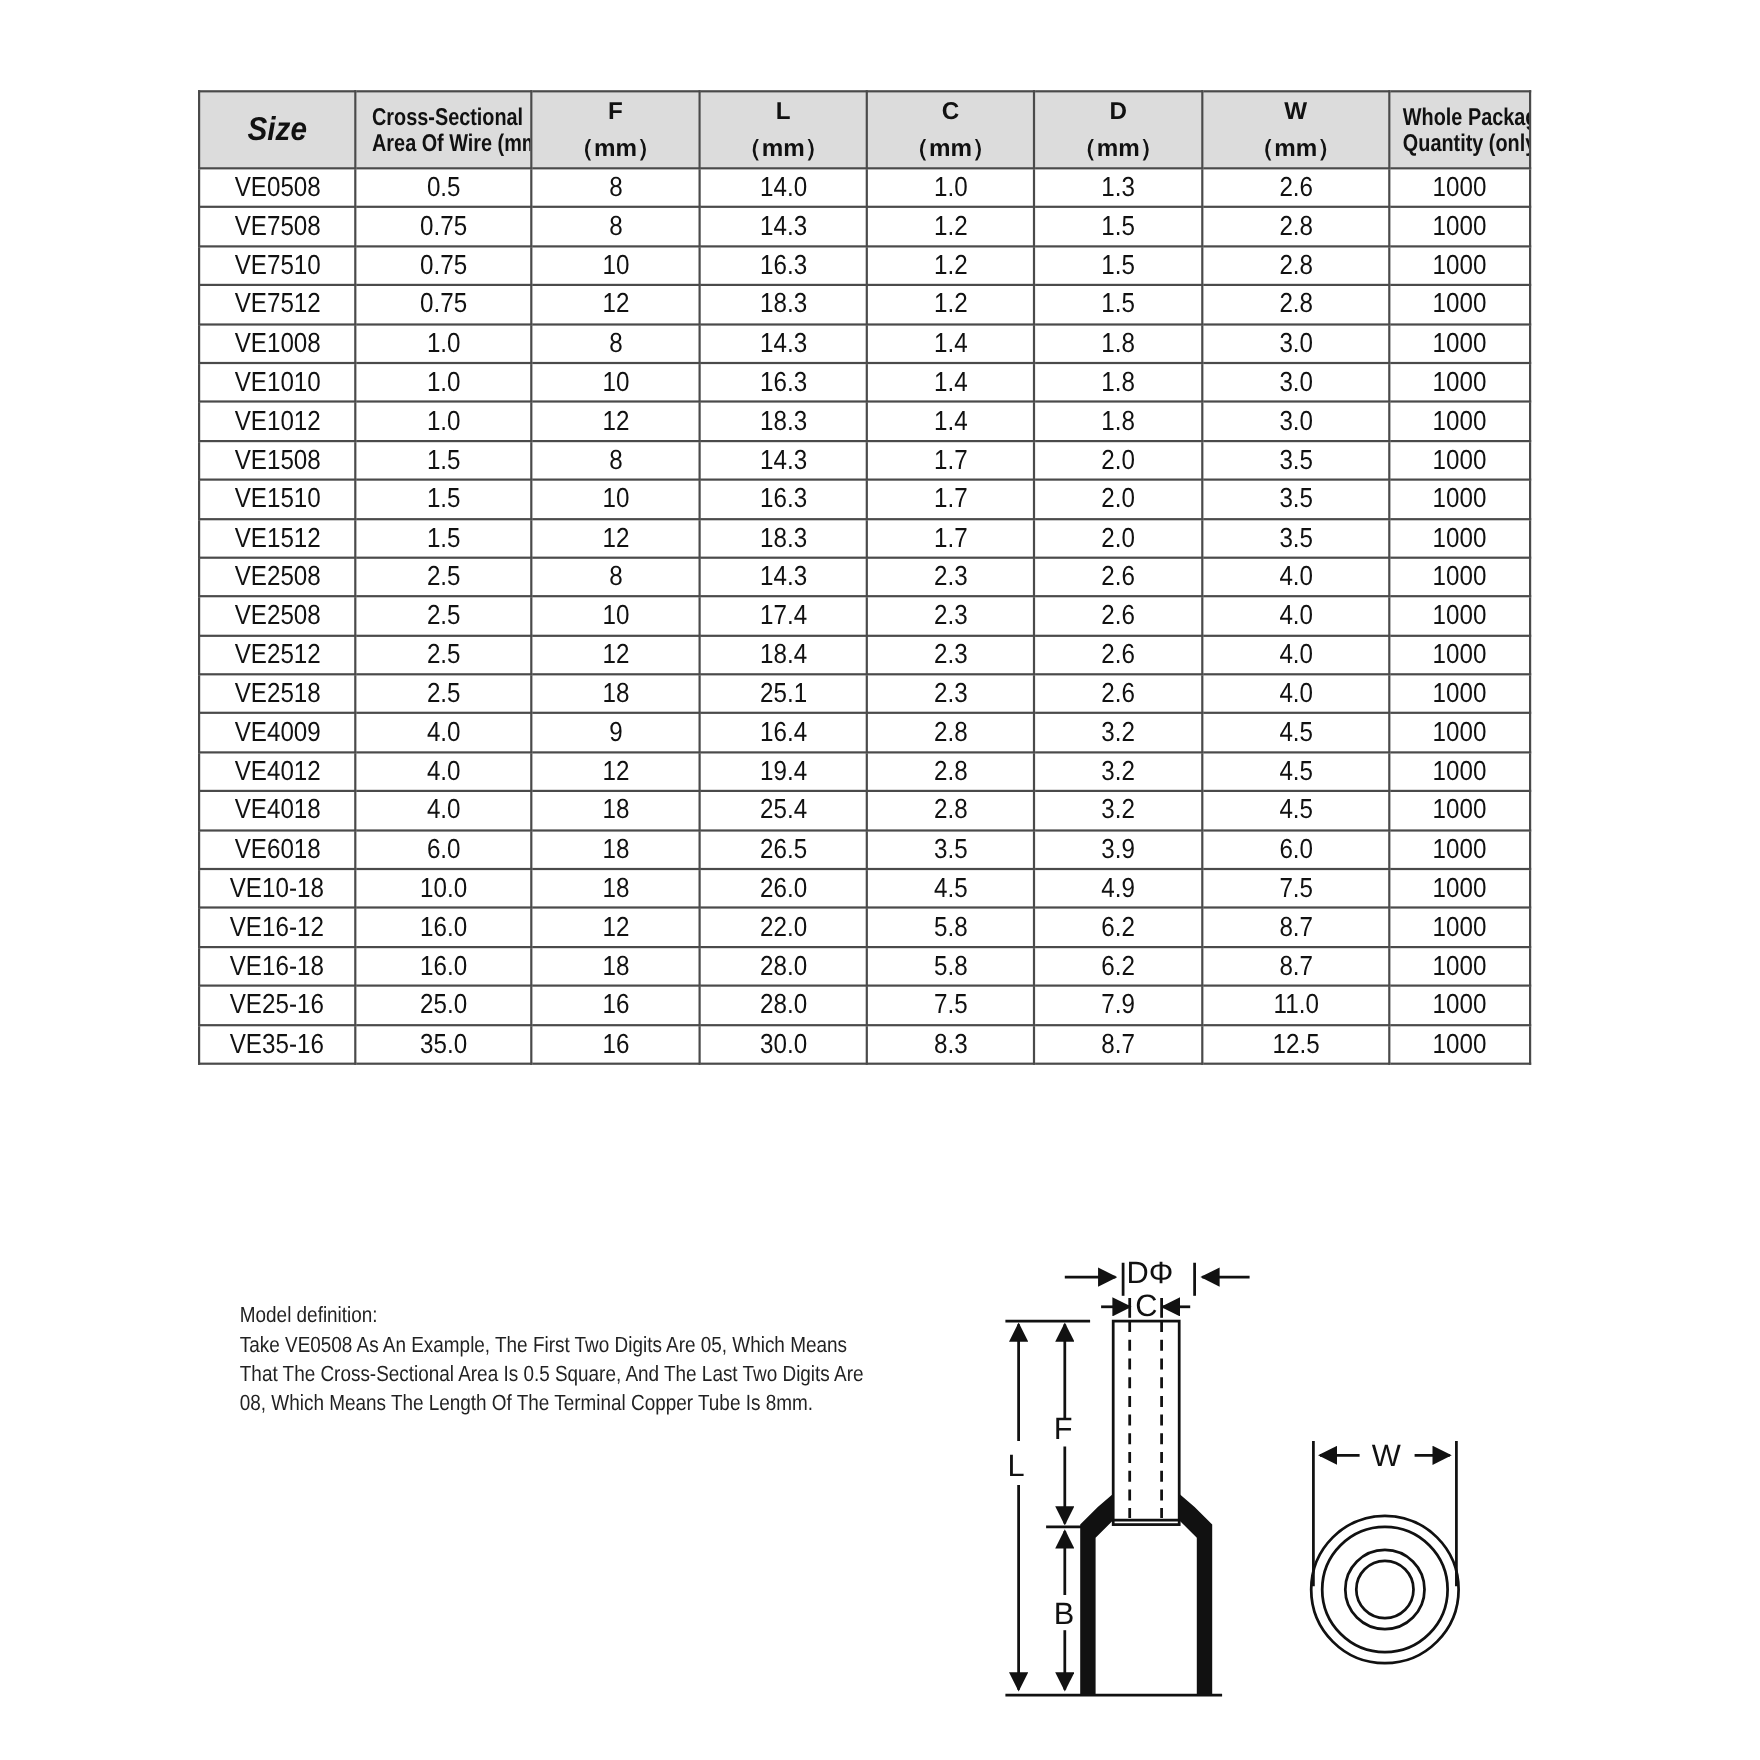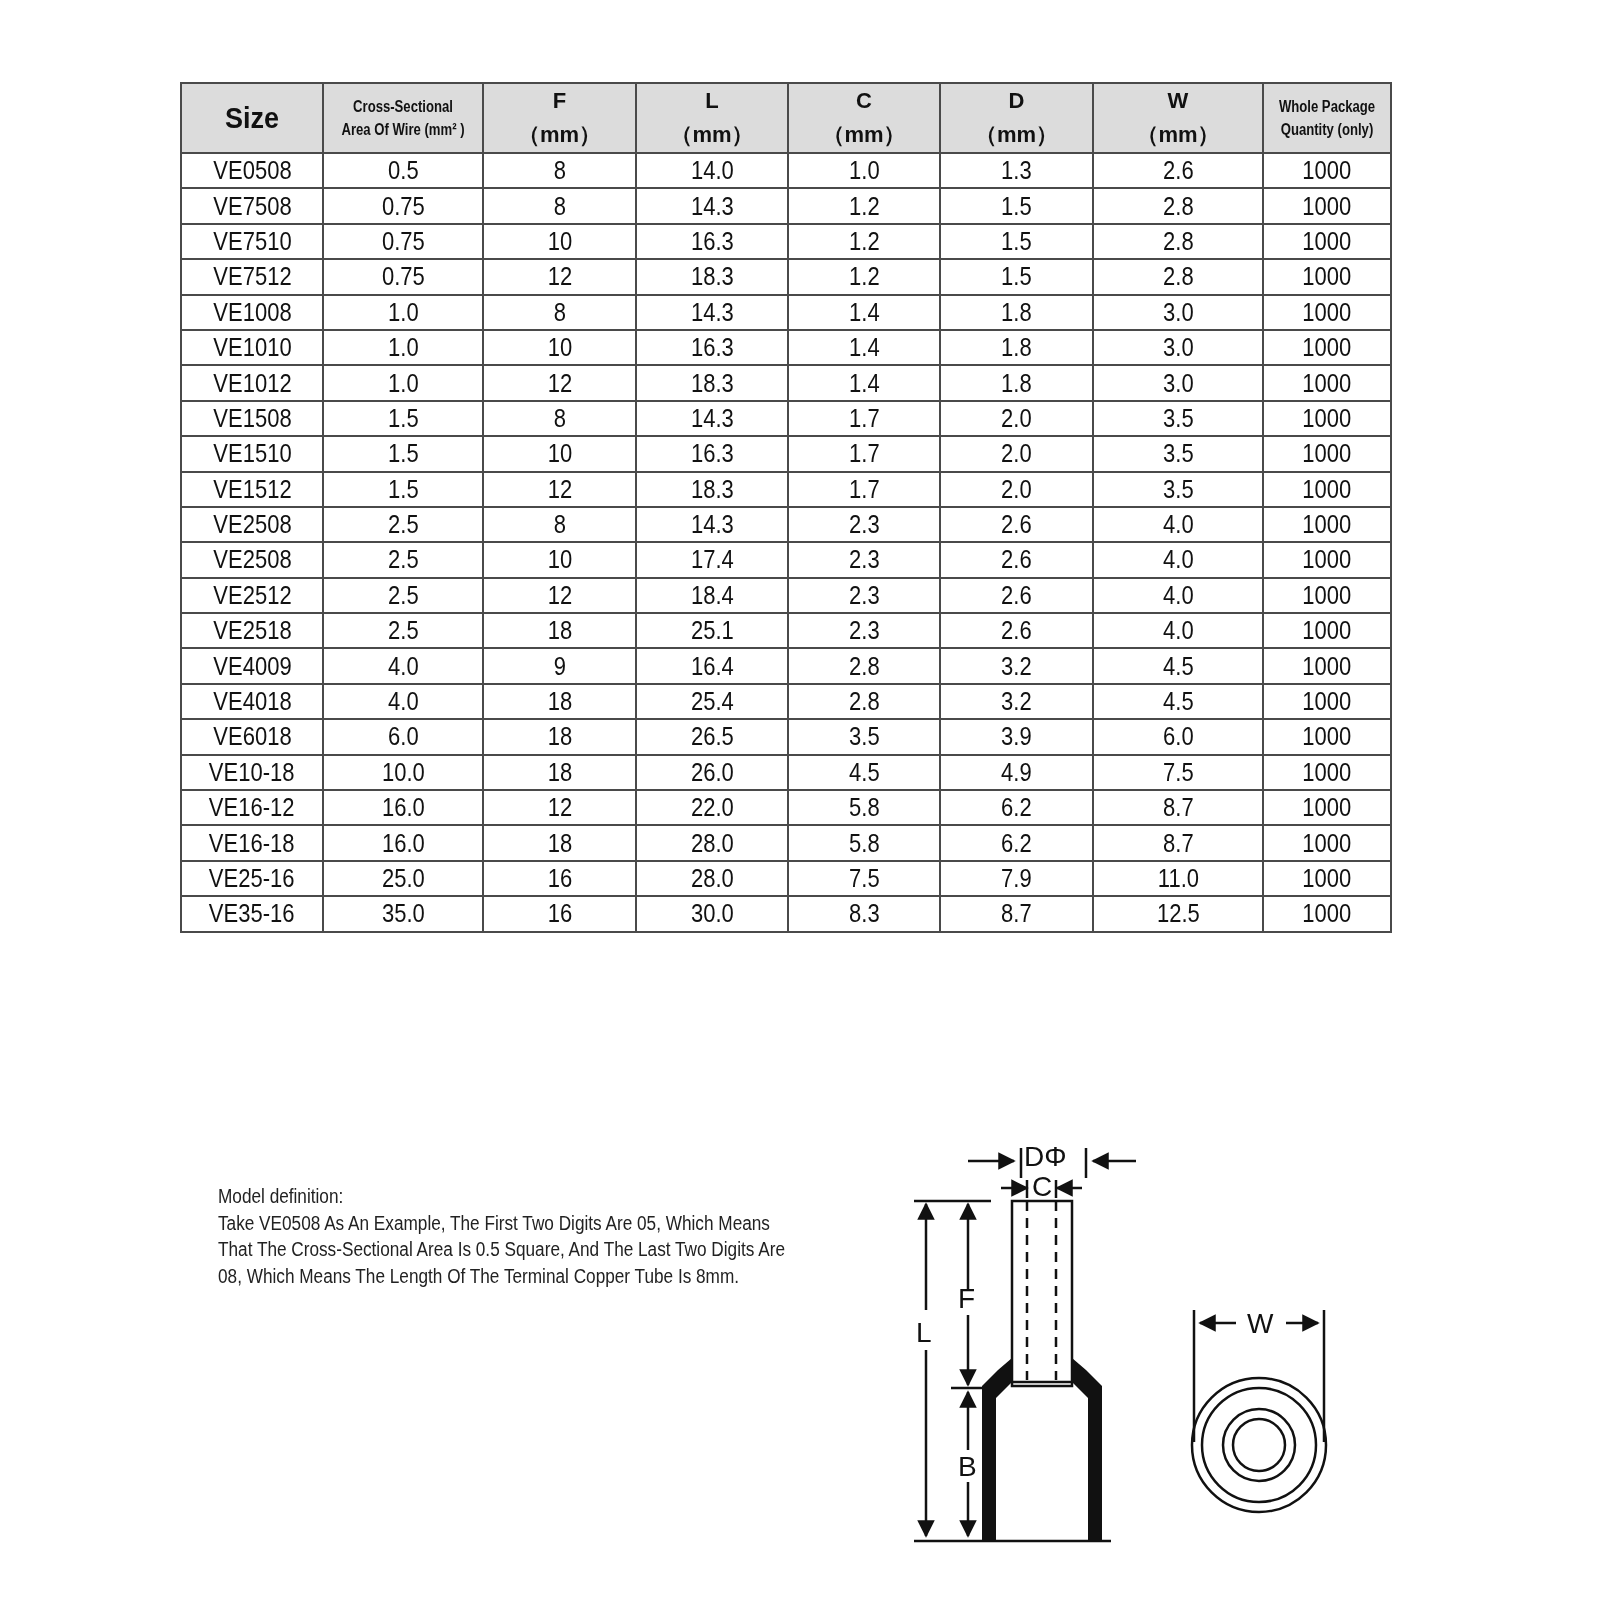--- a/index.html
+++ b/index.html
@@ -8,23 +8,23 @@
     position: absolute; left: 180px; top: 82px; width: 1210px;
     border-collapse: collapse; table-layout: fixed;
     border: 2px solid #444;
   }
   .spec-table th, .spec-table td {
     border: 2px solid #4a4a4a; text-align: center; padding: 0; overflow: hidden; white-space: nowrap;
   }
   .spec-table thead th { background: #dcdcdc; height: 66px; font-weight: bold; }
   .spec-table tbody td { height: 33.4px; font-size: 25px; line-height: 31px; font-family: "Liberation Sans", sans-serif; transform-origin: center; }
   .spec-table tbody td span { display: inline-block; transform: scaleX(0.88); }
-  th.size-h { font-size: 30px; font-weight: normal; }
+  th.size-h { font-size: 30px; font-weight: normal; font-style: italic; }
   th.size-h span { display: inline-block; transform: scaleX(0.9); }
-  th.narrow-h { font-size: 16px; font-weight: normal; line-height: 23px; }
+  th.narrow-h { font-size: 22px; font-weight: normal; line-height: 23px; }
   th.narrow-h span { display: block; transform: scaleX(0.82); }
   th.dim-h { font-size: 22px; line-height: 34px; }
   th.dim-h span { display: block; }
   .col-size { width: 142px; }
   .col-area { width: 160px; }
   .col-f { width: 153px; }
   .col-l { width: 152px; }
   .col-c { width: 152px; }
   .col-d { width: 153px; }
   .col-w { width: 170px; }
@@ -234,20 +234,30 @@
         <td><span>VE4009</span></td>
         <td><span>4.0</span></td>
         <td><span>9</span></td>
         <td><span>16.4</span></td>
         <td><span>2.8</span></td>
         <td><span>3.2</span></td>
         <td><span>4.5</span></td>
         <td><span>1000</span></td>
       </tr>
       <tr>
+        <td><span>VE4012</span></td>
+        <td><span>4.0</span></td>
+        <td><span>12</span></td>
+        <td><span>19.4</span></td>
+        <td><span>2.8</span></td>
+        <td><span>3.2</span></td>
+        <td><span>4.5</span></td>
+        <td><span>1000</span></td>
+      </tr>
+      <tr>
         <td><span>VE4018</span></td>
         <td><span>4.0</span></td>
         <td><span>18</span></td>
         <td><span>25.4</span></td>
         <td><span>2.8</span></td>
         <td><span>3.2</span></td>
         <td><span>4.5</span></td>
         <td><span>1000</span></td>
       </tr>
       <tr>

